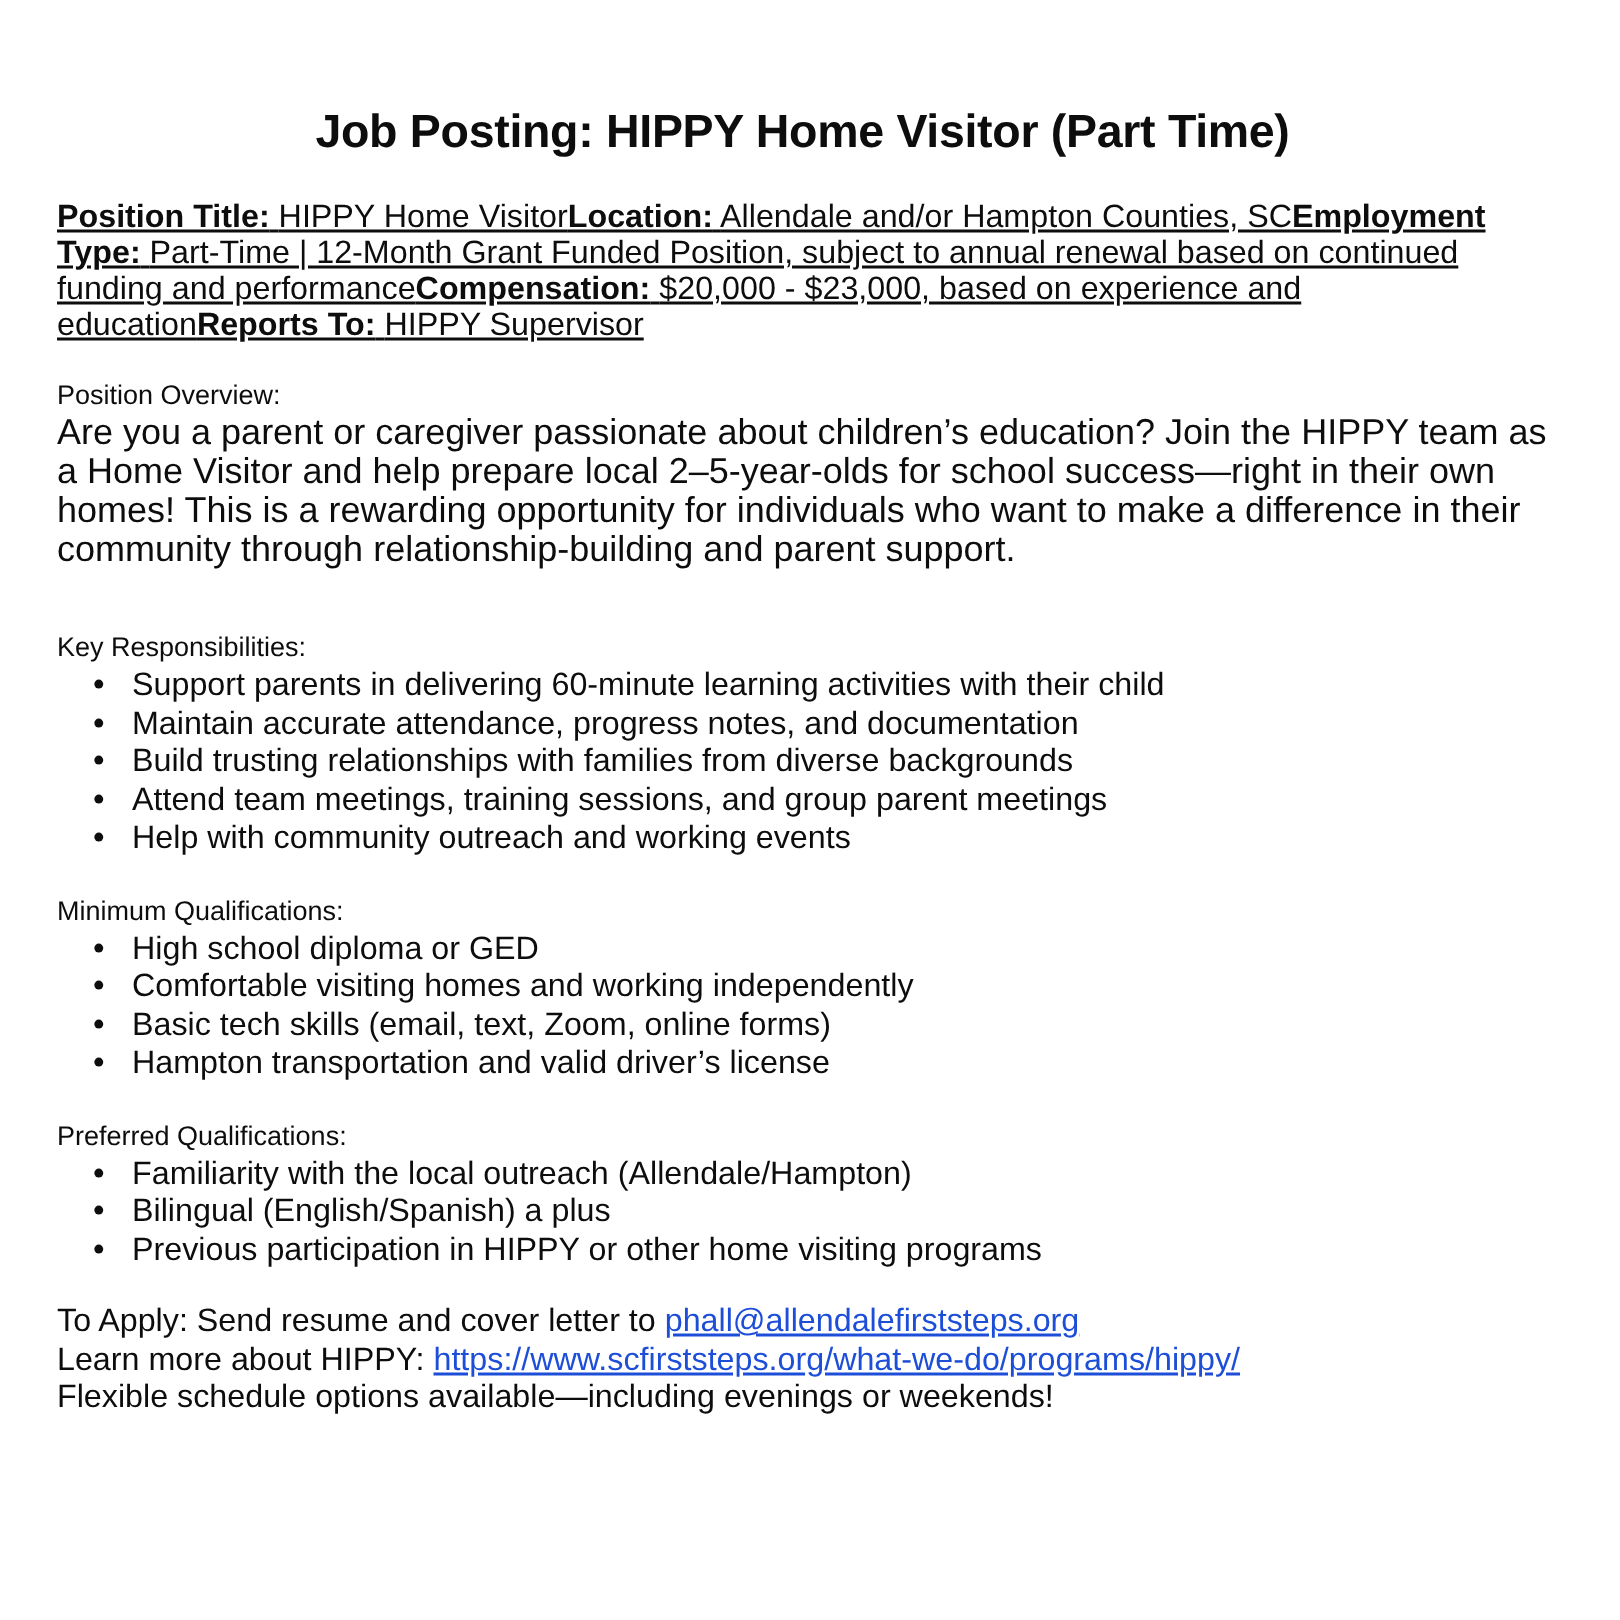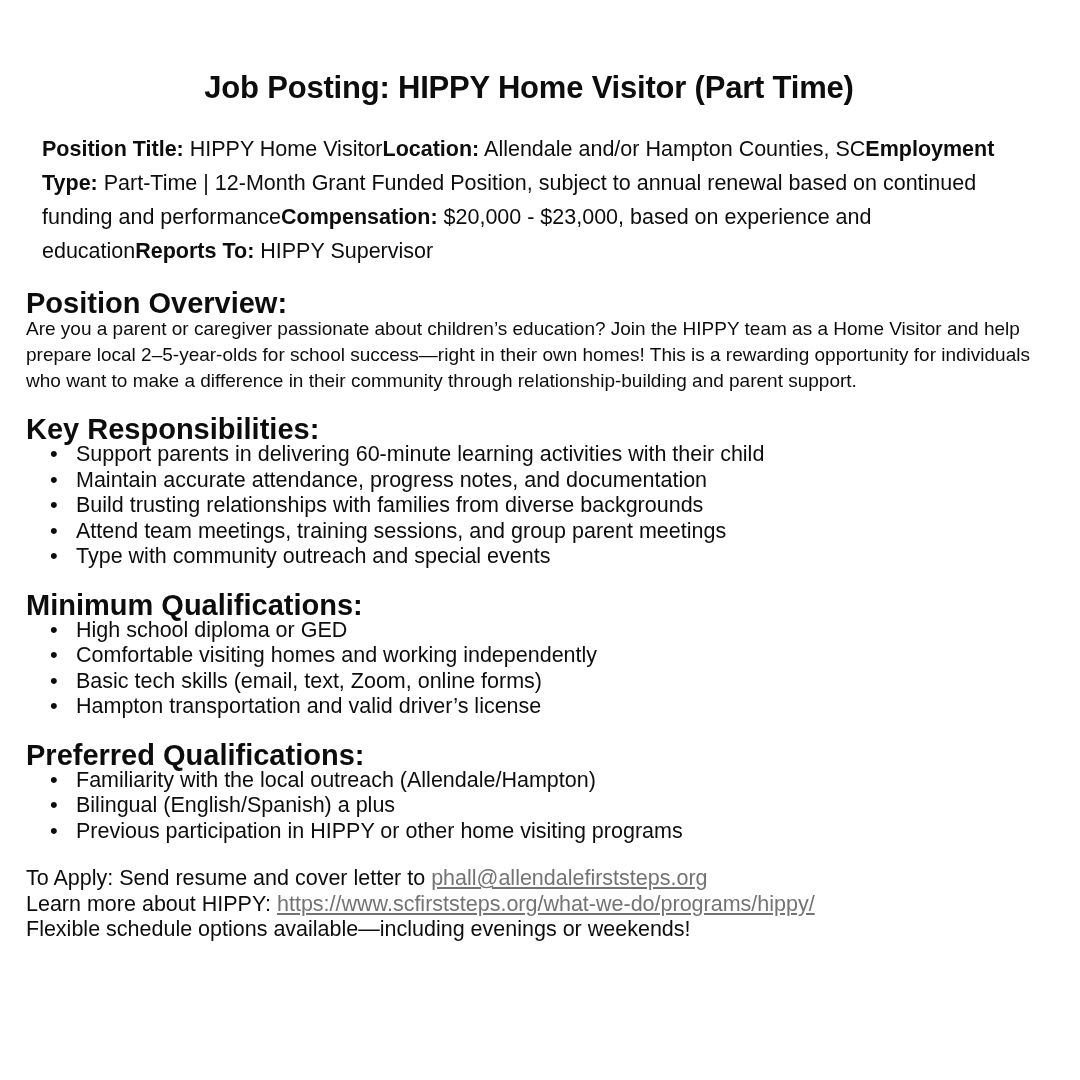--- a/index.html
+++ b/index.html
@@ -11,47 +11,48 @@
     height: 1080px;
     background: #ffffff;
     font-family: "Liberation Sans", sans-serif;
     color: #0d0d0d;
     -webkit-font-smoothing: antialiased;
   }
   .page {
     box-sizing: border-box;
     width: 1080px;
     height: 872px;
-    padding: 70px 48px 0 26px;
+    padding: 70px 48px 0 38px;
   }
   .doc-title {
     font-size: 31px;
     font-weight: bold;
     text-align: center;
     margin: 0 0 26px 0;
     letter-spacing: -0.2px;
   }
   .para {
     font-size: 21.5px;
-    line-height: 34px;
-    margin: 0 0 22px 16px;
+    line-height: 24px;
+    margin: 0 0 22px 0;
+    text-decoration: underline;
   }
   .lbl {
     font-weight: bold;
   }
   .section-head {
-    font-size: 29px;
-    font-weight: bold;
+    font-size: 18px;
+    font-weight: normal;
     line-height: 26px;
     margin: 0;
   }
   .body-block {
-    font-size: 19px;
+    font-size: 24px;
     line-height: 26px;
-    margin: 0 0 22px 0;
+    margin: 0 0 38px 0;
   }
   ul.bullets {
     list-style: none;
     margin: 0 0 22px 0;
     padding: 0 0 0 22px;
   }
   ul.bullets li {
     position: relative;
     font-size: 21.5px;
     line-height: 25.5px;
@@ -67,21 +68,21 @@
   }
   .apply-block {
     font-size: 21.5px;
     line-height: 25.5px;
     margin-top: 22px;
   }
   .apply-block div {
     white-space: nowrap;
   }
   a.link {
-    color: #737373;
+    color: #1d4ed8;
     text-decoration: underline;
   }
 </style>
 </head>
 <body>
 
 <div class="page">
 
   <h1 class="doc-title">Job Posting: HIPPY Home Visitor (Part Time)</h1>
 
@@ -89,21 +90,21 @@
 
   <div class="section-head">Position Overview:</div>
   <div class="body-block">Are you a parent or caregiver passionate about children’s education? Join the HIPPY team as a Home Visitor and help prepare local 2–5-year-olds for school success—right in their own homes! This is a rewarding opportunity for individuals who want to make a difference in their community through relationship-building and parent support.</div>
 
   <div class="section-head">Key Responsibilities:</div>
   <ul class="bullets">
     <li>Support parents in delivering 60-minute learning activities with their child</li>
     <li>Maintain accurate attendance, progress notes, and documentation</li>
     <li>Build trusting relationships with families from diverse backgrounds</li>
     <li>Attend team meetings, training sessions, and group parent meetings</li>
-    <li>Type with community outreach and special events</li>
+    <li>Help with community outreach and working events</li>
   </ul>
 
   <div class="section-head">Minimum Qualifications:</div>
   <ul class="bullets">
     <li>High school diploma or GED</li>
     <li>Comfortable visiting homes and working independently</li>
     <li>Basic tech skills (email, text, Zoom, online forms)</li>
     <li>Hampton transportation and valid driver’s license</li>
   </ul>
 

